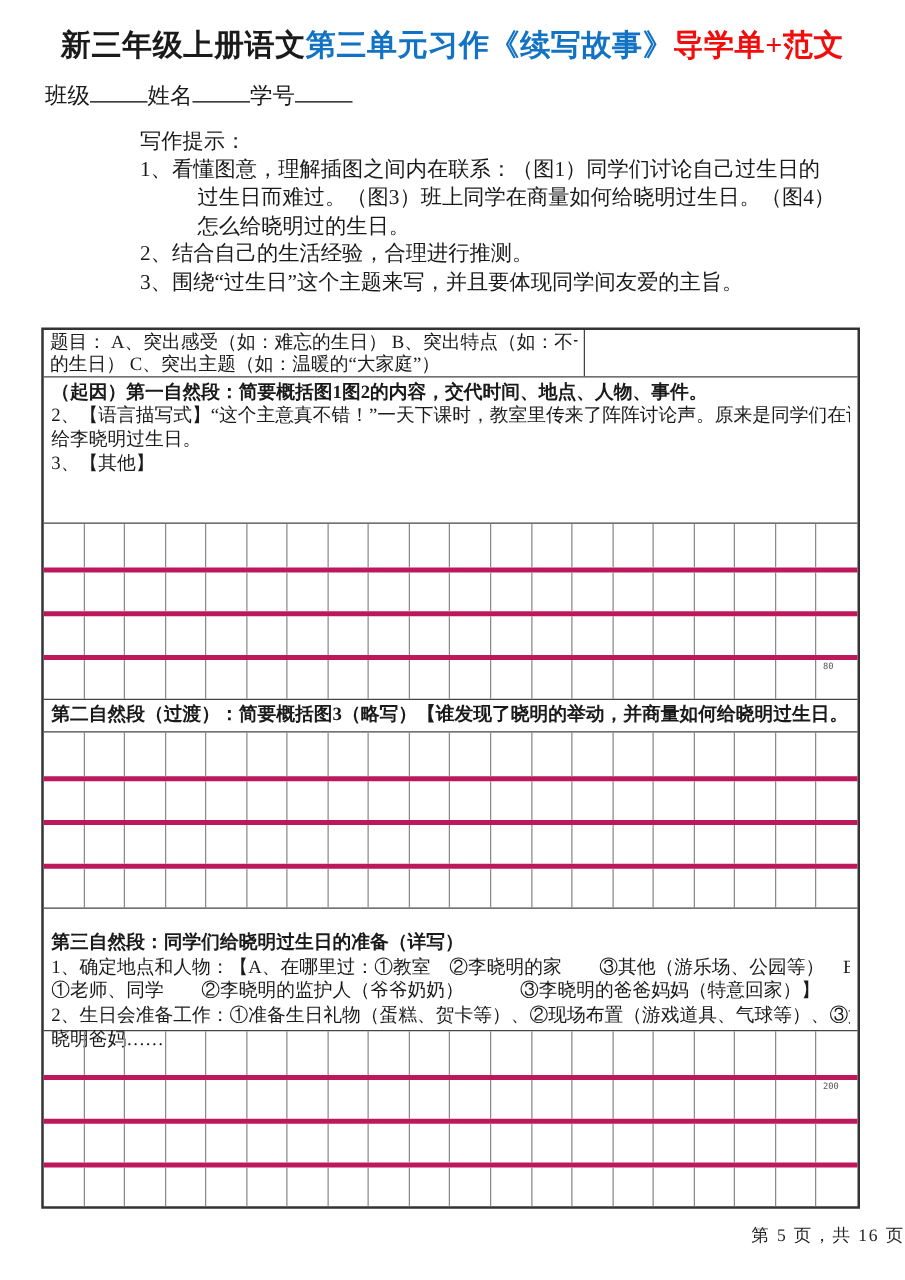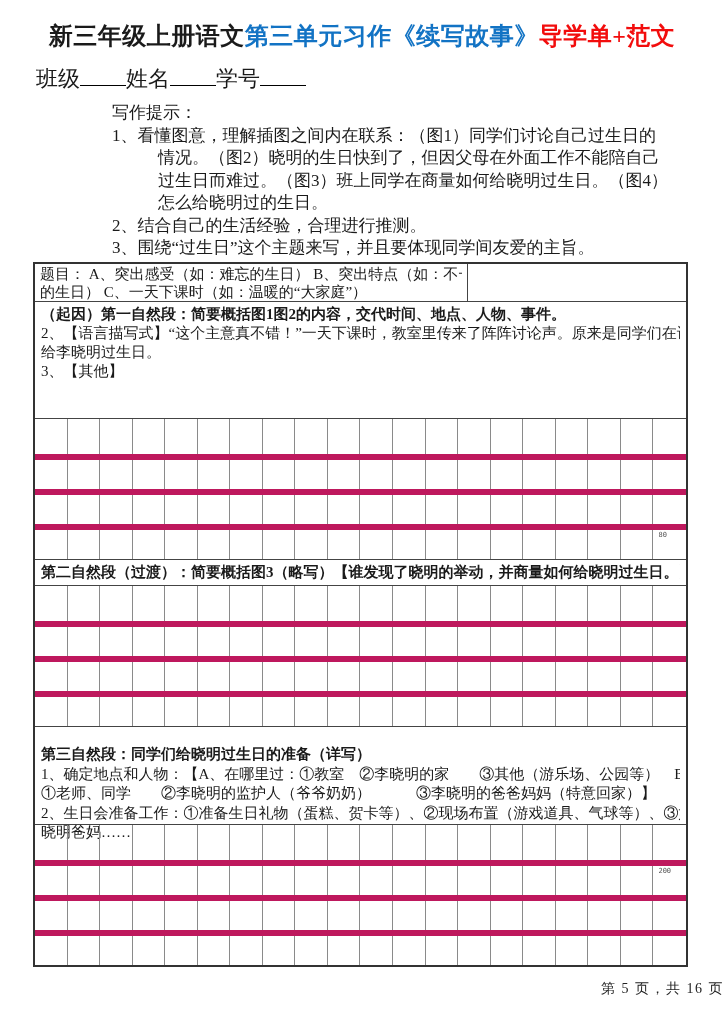--- a/index.html
+++ b/index.html
@@ -4,40 +4,40 @@
 <style>
   html,body{margin:0;padding:0;background:#e8e8e8;}
   .page{width:724px;height:1024px;background:#ffffff;position:relative;margin:0 auto;
         font-family:"Liberation Serif","DejaVu Serif",serif;color:#1a1a1a;overflow:hidden;}
   
   .title{position:absolute;top:20px;left:0;width:100%;text-align:center;
          font-size:24px;font-weight:bold;letter-spacing:.5px;white-space:nowrap;}
   .title .t-blue{color:#1273C4;}
   .title .t-red{color:#F20D0D;}
   
-  .student-line{position:absolute;top:63px;left:36px;font-size:22px;white-space:nowrap;}
+  .student-line{position:absolute;top:63px;left:36px;font-size:18px;white-space:nowrap;}
   .blank{display:inline-block;width:46px;height:1em;border-bottom:1.5px solid #000;vertical-align:baseline;}
   
   .tips{position:absolute;top:102px;left:112px;width:600px;font-size:17px;line-height:22.5px;}
   .tips .line{white-space:nowrap;overflow:hidden;}
   .tips .cont{padding-left:46px;}
   
   .doc-table{position:absolute;top:262px;left:33px;width:655px;border:2px solid #333;box-sizing:border-box;}
   .sec{border-top:1px solid #444;box-sizing:border-box;}
   .sec:first-child{border-top:none;}
   .line{white-space:nowrap;overflow:hidden;}
   .topic-row{display:flex;height:37px;}
   .topic-cell{width:432px;padding:1px 5px;font-size:15px;line-height:18px;box-sizing:border-box;}
   .topic-empty{flex:1;border-left:1px solid #444;}
   .cause-block{height:117px;padding:3px 6px;font-size:15px;line-height:19px;box-sizing:border-box;}
   .bold{font-weight:bold;}
   .hint{padding-left:56px;}
   .grid-section{}
   .grid-row{display:grid;grid-template-columns:repeat(20,1fr);height:35px;box-sizing:border-box;}
-  .grid-row + .grid-row{border-top:6px solid #be185d;}
+  .grid-row + .grid-row{border-top:4px solid #be185d;}
   .grid-cell{border-right:1px solid #8a8a8a;position:relative;box-sizing:border-box;}
   .grid-cell:last-child{border-right:none;}
   .count-marker{position:absolute;top:1px;left:5px;font-size:7px;color:#555;
                 font-family:"DejaVu Sans Mono",monospace;line-height:8px;}
   .para2-row{height:26px;line-height:25px;font-weight:bold;font-size:15px;padding:0 6px;}
   .para3-block{height:98px;padding:18px 6px;font-size:15px;line-height:19.5px;box-sizing:border-box;}
   
   .footer{position:absolute;top:980px;left:0;width:100%;text-align:right;
           font-size:14px;letter-spacing:1.5px;color:#222;}
 </style>
@@ -50,33 +50,32 @@
     <span class="t-black">新三年级上册语文</span><span class="t-blue">第三单元习作《续写故事》</span><span class="t-red">导学单+范文</span>
   </div>
 
   <div class="student-line">
     <span>班级</span><span class="blank"></span><span>姓名</span><span class="blank"></span><span>学号</span><span class="blank"></span>
   </div>
 
   <div class="tips">
     <div class="line">写作提示：</div>
     <div class="line">1、看懂图意，理解插图之间内在联系：（图1）同学们讨论自己过生日的</div>
-    <div class="line cont">情况。（图2）晓明的生日快到了，但因父母在外面工作不能陪自己</div>
     <div class="line cont">过生日而难过。（图3）班上同学在商量如何给晓明过生日。（图4）</div>
     <div class="line cont">怎么给晓明过的生日。</div>
     <div class="line">2、结合自己的生活经验，合理进行推测。</div>
     <div class="line">3、围绕“过生日”这个主题来写，并且要体现同学间友爱的主旨。</div>
   </div>
 
   <div class="doc-table">
 
     <div class="sec topic-row">
       <div class="topic-cell">
         <div class="line">题目：  A、突出感受（如：难忘的生日）    B、突出特点（如：不一样</div>
-        <div class="line">的生日）    C、一天下课时（如：温暖的“大家庭”）</div>
+        <div class="line">的生日）    C、突出主题（如：温暖的“大家庭”）</div>
       </div>
       <div class="topic-empty"></div>
     </div>
 
     <div class="sec cause-block">
       <div class="line bold">（起因）第一自然段：简要概括图1图2的内容，交代时间、地点、人物、事件。</div>
       <div class="line">2、【语言描写式】“这个主意真不错！”一天下课时，教室里传来了阵阵讨论声。原来是同学们在讨论如何</div>
       <div class="line">给李晓明过生日。</div>
       <div class="line">3、【其他】</div>
     </div>

